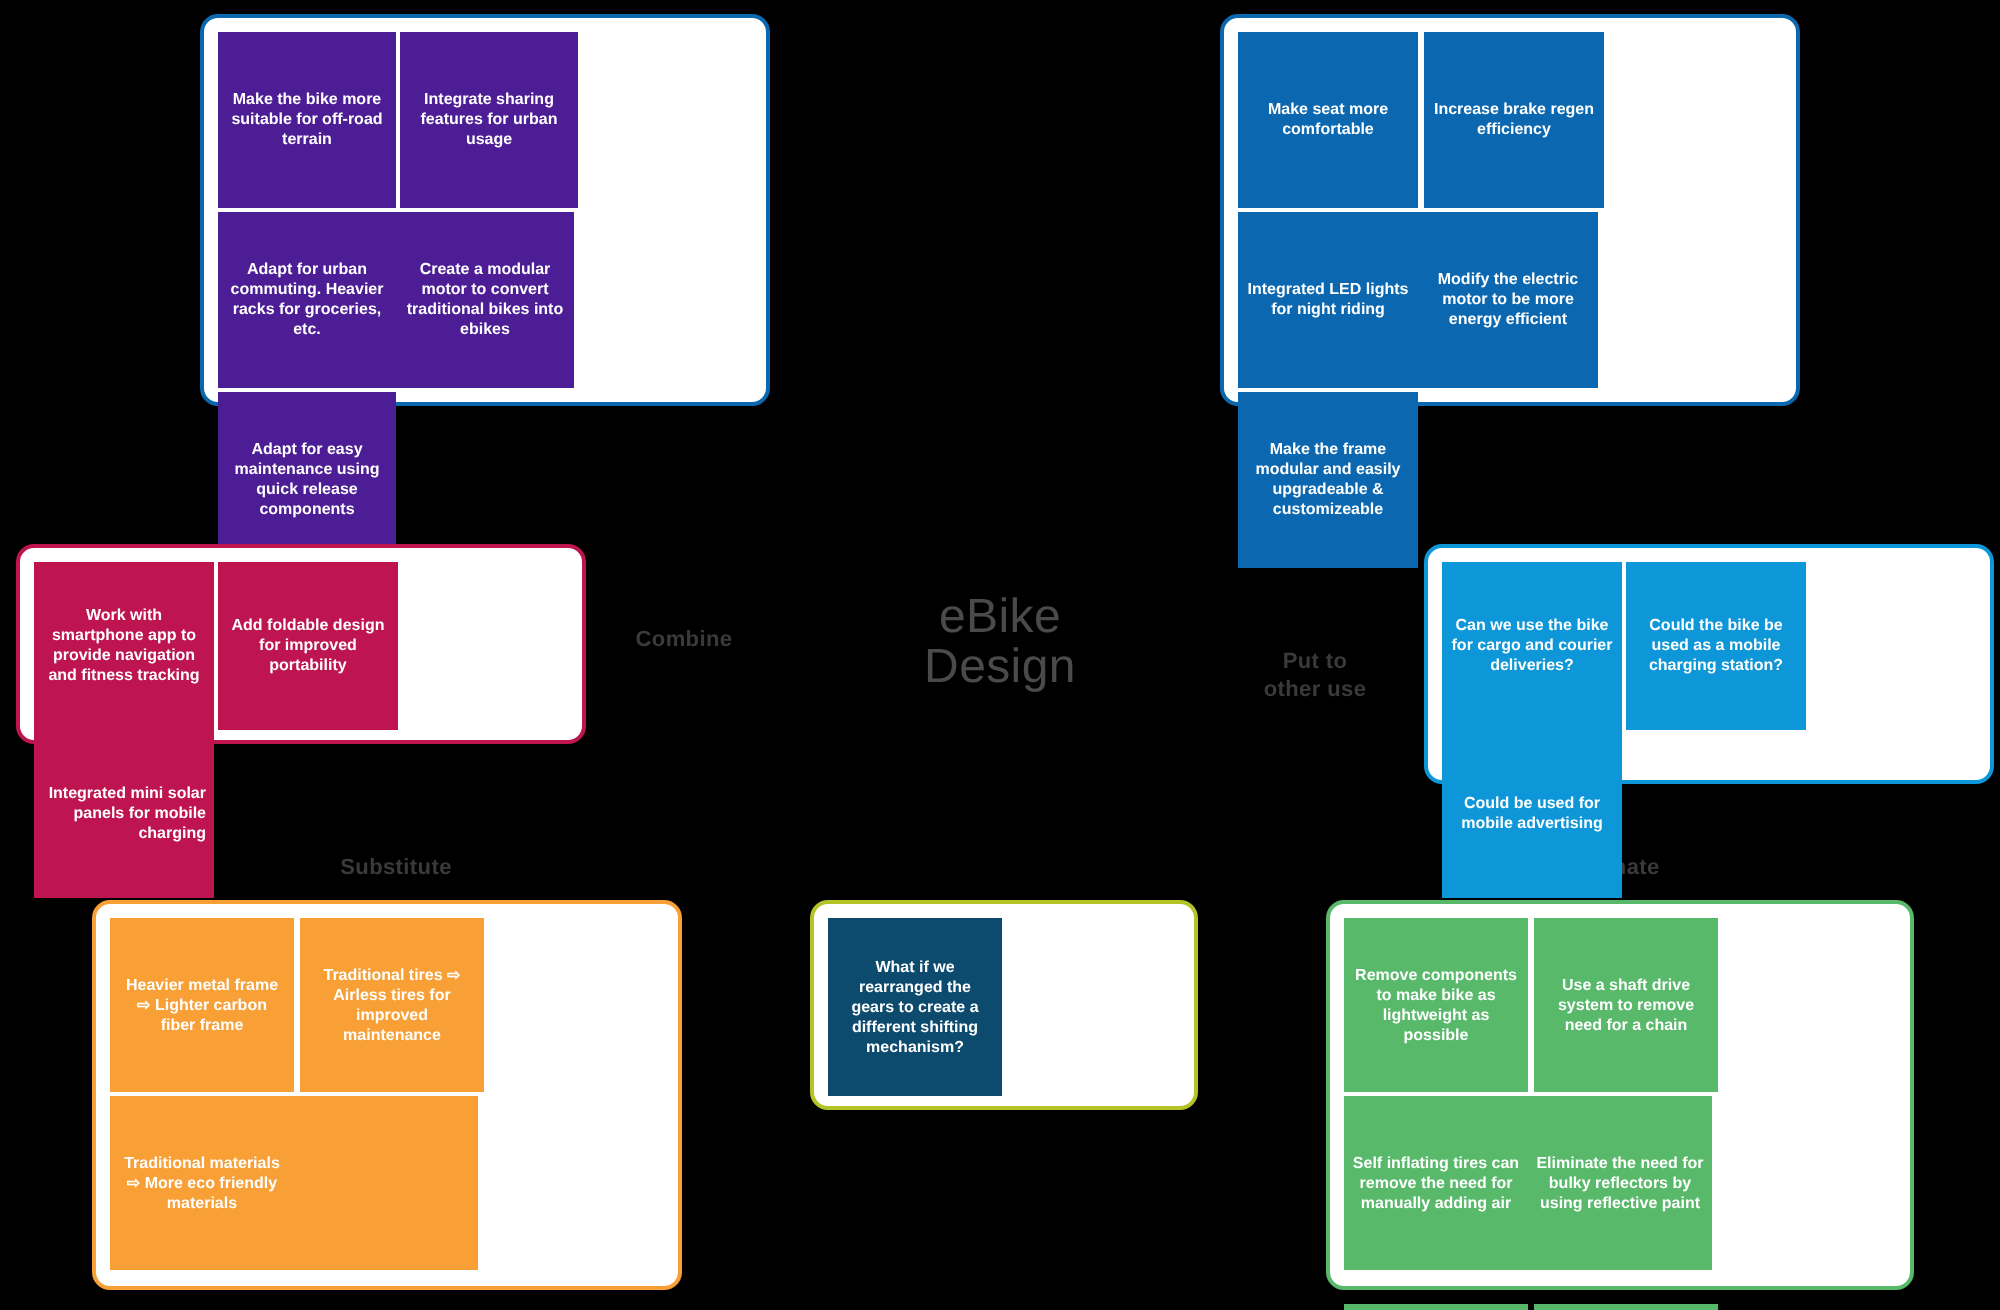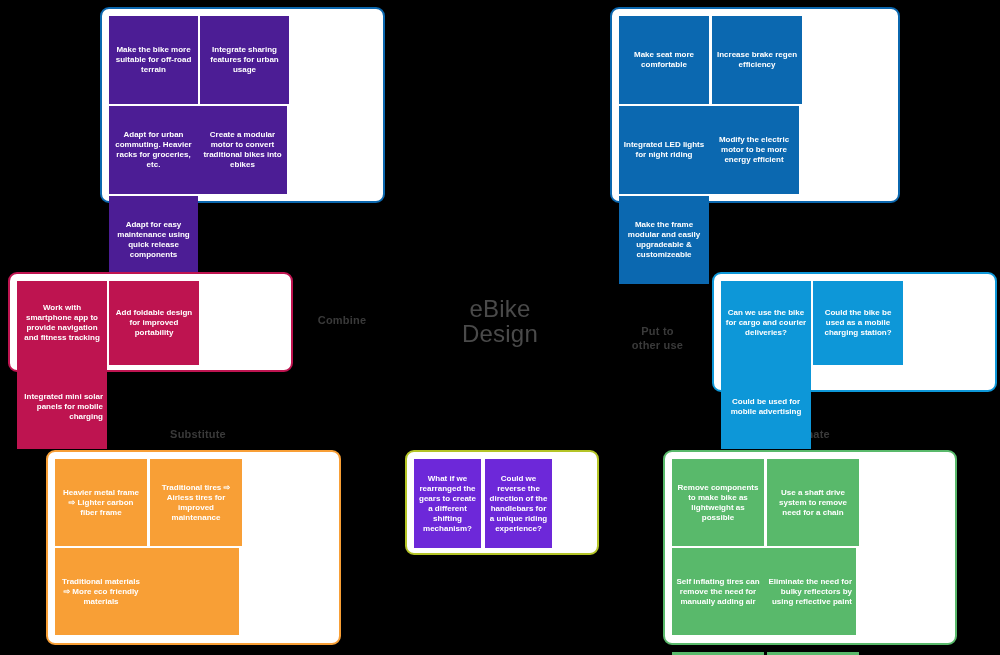--- a/index.html
+++ b/index.html
@@ -137,38 +137,38 @@
   }
   #group-substitute .cell:nth-child(3n) { margin-right: 0; }
   #group-substitute .cell:nth-child(n+4) { margin-bottom: 0; align-items: center; }
 
   
   #group-reverse {
     left: 405px; top: 450px; width: 194px; height: 105px;
     border-color: #b4c426;
   }
   #group-reverse .cell {
-    background: #6d28d9;
-    width: 67px; height: 89px;
+    background: #0c4a6e;
+    width: 87px; height: 89px;
     margin-right: 4px;
   }
   #group-reverse .cell:last-child { margin-right: 0; }
 
   
   #group-eliminate {
     left: 663px; top: 450px; width: 294px; height: 195px;
     border-color: #59b96b;
   }
   #group-eliminate .cell {
     background: #59b96b;
     width: 92px; height: 87px;
     margin: 0 3px 2px 0;
   }
   #group-eliminate .cell:nth-child(3n) { margin-right: 0; }
-  #group-eliminate .cell:nth-child(n+4) { margin-bottom: 17px; text-align: right; }
+  #group-eliminate .cell:nth-child(n+4) { margin-bottom: 17px; }
 
   
   #label-combine   { left: 292px; top: 313px; width: 100px; }
   #label-otheruse  { left: 610px; top: 306px; width: 95px; margin-top: 18px; }
   #label-substitute{ left: 148px; top: 427px; width: 100px; }
   #label-reverse   { left: 465px; top: 427px; width: 95px; margin-top: 31px; }
   #label-eliminate { left: 757px; top: 427px; width: 95px; }
 </style>
 </head>
 <body>
@@ -258,23 +258,20 @@
     <div class="cell"></div>
     <div class="cell empty">
         <span></span>
       </div>
   </div>
 
   <div class="group" id="group-reverse">
     <div class="cell">
         <span>What if we rearranged the gears to create a different shifting mechanism?</span>
       </div>
-    <div class="cell">
-        <span>Could we reverse the direction of the handlebars for a unique riding experience?</span>
-      </div>
   </div>
 
   <div class="group" id="group-eliminate">
     <div class="cell">
         <span>Remove components to make bike as lightweight as possible</span>
       </div>
     <div class="cell">
         <span>Use a shaft drive system to remove need for a chain</span>
       </div>
     <div class="cell">

